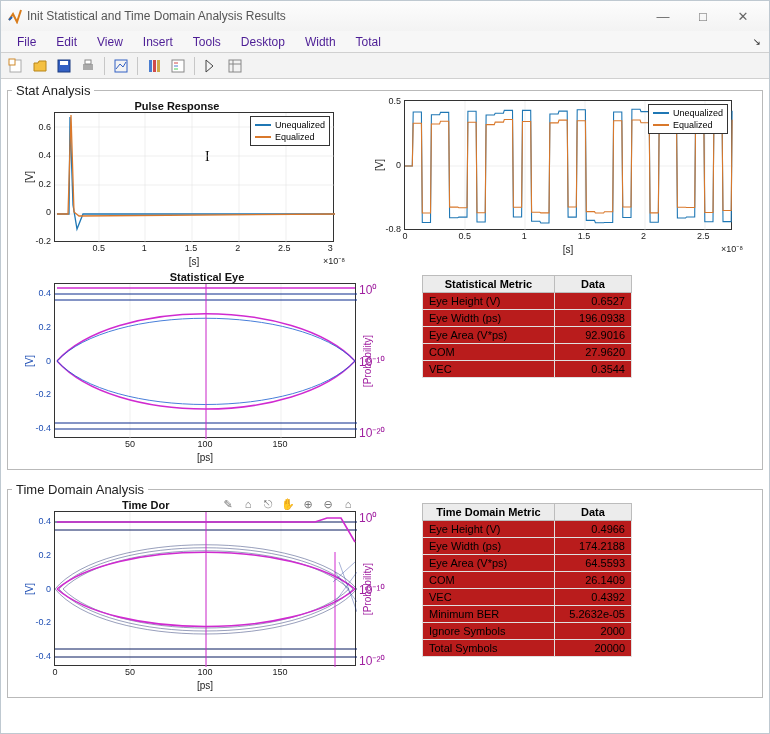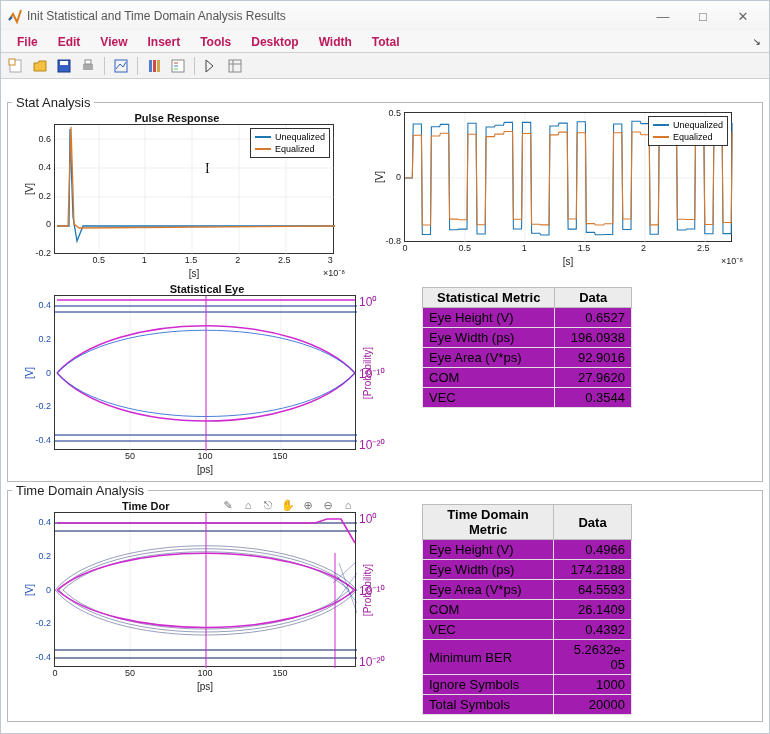--- a/index.html
+++ b/index.html
@@ -37,21 +37,21 @@
   font-size: 13px;
 }
 .menubar {
   height: 22px;
   background: #f7f7f7;
   border-bottom: 1px solid #d0d0d0;
   display: flex; align-items: center;
   padding-left: 6px;
   font-size: 12px;
 }
-.menubar .menu-item { padding: 2px 10px; color: #be185d; cursor: pointer; font-weight: bold; }
+.menubar .menu-item { padding: 2px 10px; color: #4c1d95; cursor: pointer; }
 .menubar .spacer { flex: 1; }
 .menubar .dock-arrow { padding-right: 8px; color: #333; font-size: 10px; }
 .toolbar {
   height: 26px;
   background: #f3f3f3;
   border-bottom: 1px solid #d0d0d0;
   display: flex; align-items: center;
   padding-left: 4px;
   gap: 2px;
 }
@@ -66,21 +66,21 @@
   margin: 0 3px;
 }
 .content {
   flex: 1;
   background: #fff;
   overflow: hidden;
   padding: 2px 6px 6px 6px;
 }
 fieldset {
   border: 1px solid #b9b9b9;
-  margin-top: 14px;
+  margin-top: 2px;
   padding: 2px 4px 6px 4px;
 }
 legend {
   font-size: 13px;
   color: #222;
   padding: 0 4px;
 }
 .row {
   display: flex;
   gap: 20px;
@@ -159,23 +159,23 @@
   background: #fff;
   border: 1px solid #333;
   font-size: 9px;
   padding: 2px 4px;
   line-height: 12px;
 }
 .legend-box .lg-row { display: flex; align-items: center; gap: 4px; }
 .lg-swatch { width: 16px; height: 2px; }
 table.metrics {
   border-collapse: collapse;
-  font-size: 13px;
+  font-size: 11px;
   width: 210px;
-  background: #a21caf;
+  background: #b91c1c;
   border: 1px solid #bcbcbc;
 }
 table.metrics th {
   background: #ececec;
   border: 1px solid #bcbcbc;
   padding: 2px 6px;
   font-weight: bold;
   text-align: center;
 }
 table.metrics td {
@@ -486,21 +486,21 @@
                 <tr>
                   <td>VEC</td>
                   <td>0.3544</td>
                 </tr>
               </tbody>
           </table>
         </div>
       </div>
     </fieldset>
 
-    <fieldset style="margin-top:1px">
+    <fieldset style="margin-top:12px">
       <legend>Time Domain Analysis</legend>
       <div class="row">
 
         <div class="chart-box" style="width:390px">
           <div class="chart-title" style="text-align:left; padding-left:110px; overflow:hidden; white-space:nowrap; width:170px;">Time Dor</div>
           <div style="position:relative; margin-left:42px; margin-right:46px;">
             <div class="chart-toolbar">
               <span class="ct-btn">✎</span>
               <span class="ct-btn">⌂</span>
               <span class="ct-btn">⎋</span>
@@ -596,21 +596,21 @@
                 <tr>
                   <td>VEC</td>
                   <td>0.4392</td>
                 </tr>
                 <tr>
                   <td>Minimum BER</td>
                   <td>5.2632e-05</td>
                 </tr>
                 <tr>
                   <td>Ignore Symbols</td>
-                  <td>1000</td>
+                  <td>2000</td>
                 </tr>
                 <tr>
                   <td>Total Symbols</td>
                   <td>20000</td>
                 </tr>
               </tbody>
           </table>
         </div>
       </div>
     </fieldset>

